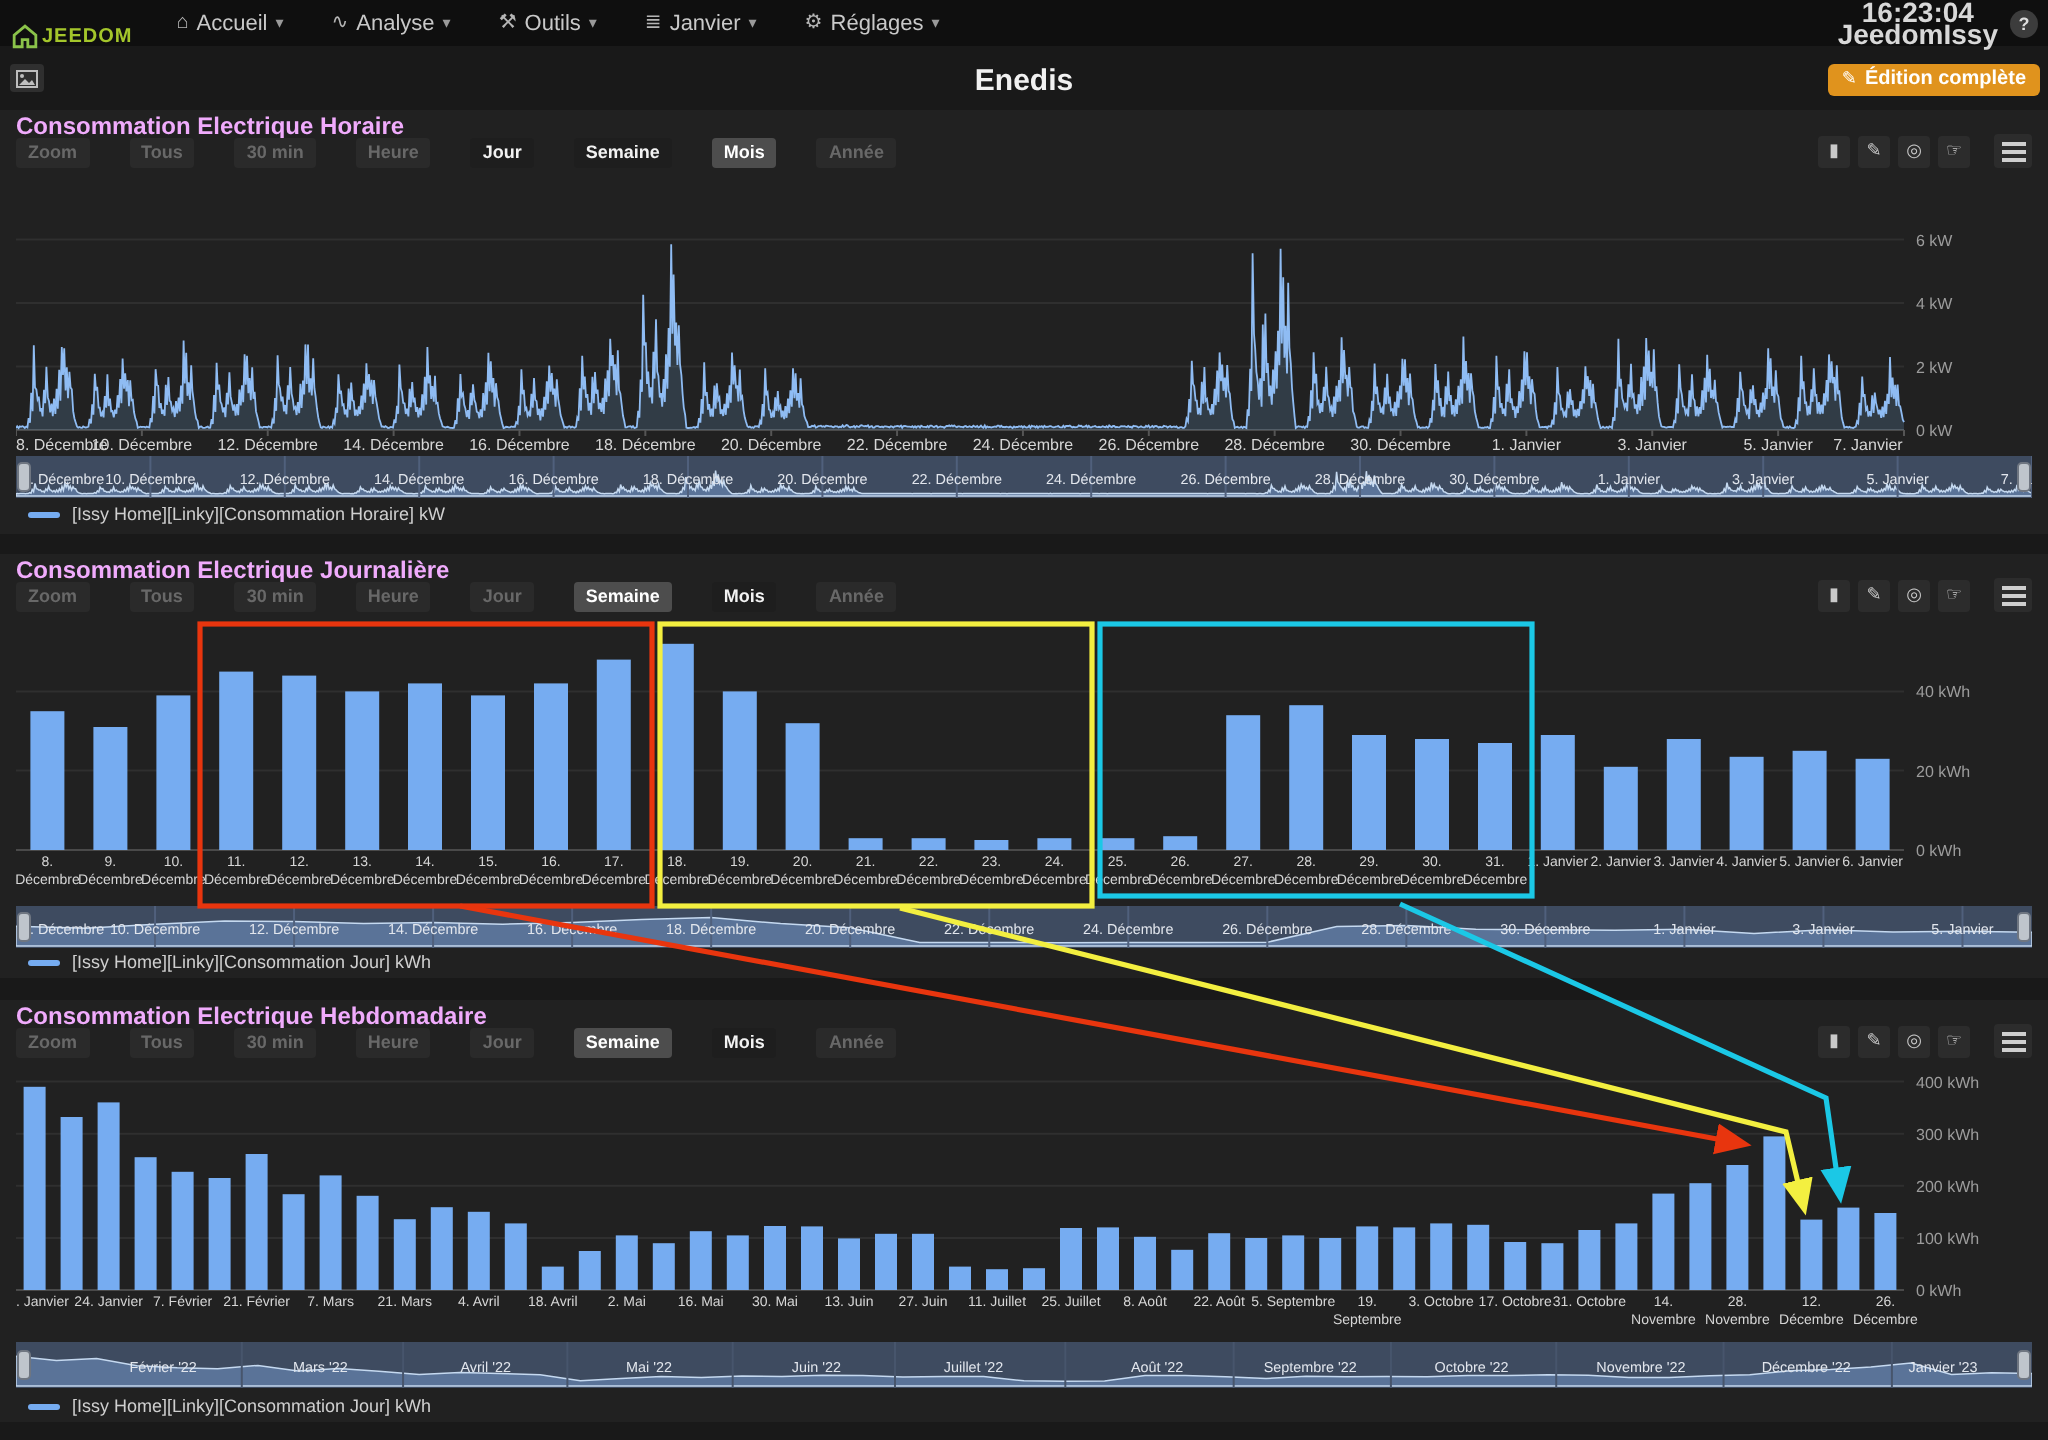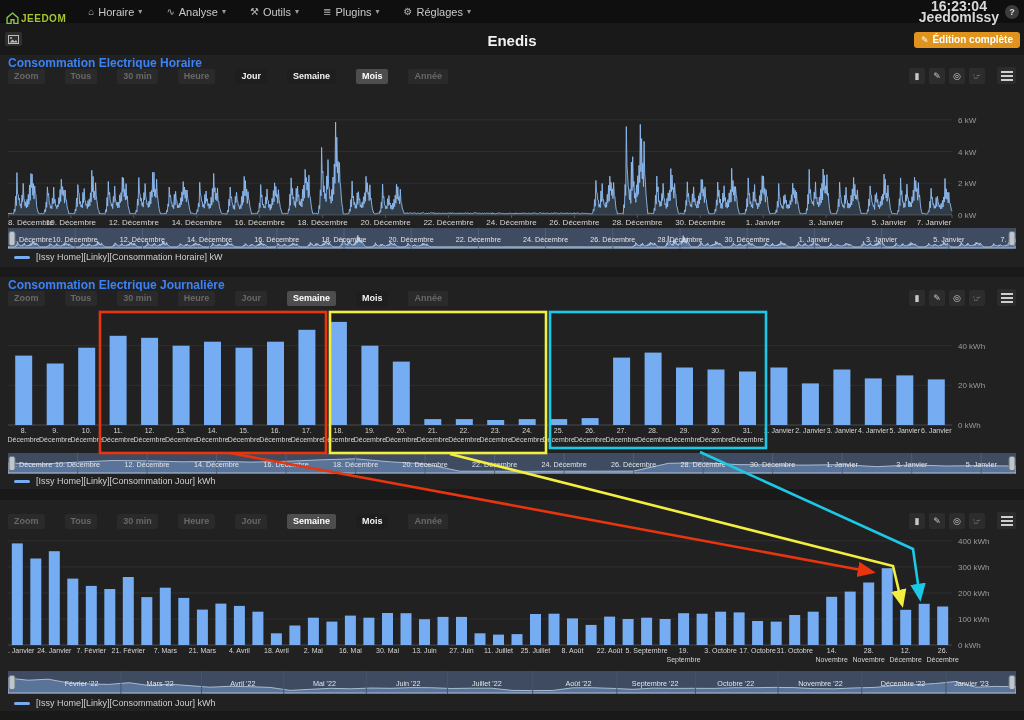--- a/index.html
+++ b/index.html
@@ -30,21 +30,21 @@
   .edit-pencil { position:absolute; right:88px; top:4px; color:#e6e6e6; font-size:14px; cursor:pointer; }
   .edit-btn { position:absolute; right:4px; top:4px; background:#e0931d; color:#fff; font-size:10px;
     font-weight:bold; padding:2px 7px 3px 7px; border-radius:3px; cursor:pointer; display:flex; gap:4px; align-items:center;}
   .edit-btn .glyph{ font-size:9px; }
 
   
   .panel { position:absolute; left:0; width:1024px; background:#212121; }
   .panel.p0 { top:55px;  height:212px; }
   .panel.p1 { top:277px; height:212px; }
   .panel.p2 { top:500px; height:211px; }
-  .panel-title { position:absolute; top:1px; left:8px; font-size:12px; font-weight:bold; color:#3b82f6; }
+  .panel-title { position:absolute; top:1px; left:8px; font-size:12px; font-weight:bold; color:#f0abfc; }
   .range-row { position:absolute; top:14px; left:8px; height:15px; display:flex; gap:20px; }
   .rb { font-size:9px; font-weight:bold; padding:2px 6px; border-radius:2px; cursor:pointer; line-height:11px;}
   .rb-disabled { background:#2a2a2a; color:#686868; }
   .rb-enabled  { background:#1e1e1e; color:#f2f2f2; }
   .rb-selected { background:#4d4d4d; color:#ffffff; }
   .toolbar { position:absolute; top:12px; right:8px; display:flex; gap:4px; align-items:center; }
   .tb-btn { width:16px; height:16px; background:#2c2c2c; border-radius:2px; color:#c9c9c9;
     font-size:9px; display:flex; align-items:center; justify-content:center; cursor:pointer; }
   .menu-btn { width:19px; height:17px; margin-left:8px; background:#2c2c2c; border-radius:2px;
     display:flex; flex-direction:column; gap:2px; align-items:center; justify-content:center; cursor:pointer; }
@@ -66,36 +66,36 @@
 
   <nav class="navbar">
     <div class="brand">
       <svg width="13" height="13" viewBox="0 0 12 12">
         <path d="M6 1 L11 5.2 V10.5 H7.3 V7.2 H4.7 V10.5 H1 V5.2 Z" fill="none" stroke="#8bc34a" stroke-width="1.3"></path>
       </svg>
       <span class="brand-text">JEEDOM</span>
     </div>
     <div class="nav-item">
       <span class="glyph">⌂</span>
-      <span>Horaire</span>
+      <span>Accueil</span>
       <span class="caret">▾</span>
     </div>
     <div class="nav-item">
       <span class="glyph">∿</span>
       <span>Analyse</span>
       <span class="caret">▾</span>
     </div>
     <div class="nav-item">
       <span class="glyph">⚒</span>
       <span>Outils</span>
       <span class="caret">▾</span>
     </div>
     <div class="nav-item">
       <span class="glyph">≣</span>
-      <span>Plugins</span>
+      <span>Janvier</span>
       <span class="caret">▾</span>
     </div>
     <div class="nav-item">
       <span class="glyph">⚙</span>
       <span>Réglages</span>
       <span class="caret">▾</span>
     </div>
     <div class="nav-right">
       <div class="clock-user">
         <div>16:23:04</div>
@@ -397,20 +397,21 @@
         <rect x="1" y="3.5" width="6" height="14" rx="2" fill="#bfc5cc" stroke="#6f7681"></rect>
         <rect x="1001" y="3.5" width="6" height="14" rx="2" fill="#bfc5cc" stroke="#6f7681"></rect>
       </svg>
     <div class="legend">
       <span class="lmark"></span>
       <span>[Issy Home][Linky][Consommation Jour] kWh</span>
     </div>
   </section>
 
   <section class="panel p2">
+    <div class="panel-title">Consommation Electrique Hebdomadaire</div>
     <div class="range-row">
         <span class="rb rb-disabled">Zoom</span>
         <span class="rb rb-disabled">Tous</span>
         <span class="rb rb-disabled">30 min</span>
         <span class="rb rb-disabled">Heure</span>
         <span class="rb rb-disabled">Jour</span>
         <span class="rb rb-selected">Semaine</span>
         <span class="rb rb-enabled">Mois</span>
         <span class="rb rb-disabled">Année</span>
       </div>

